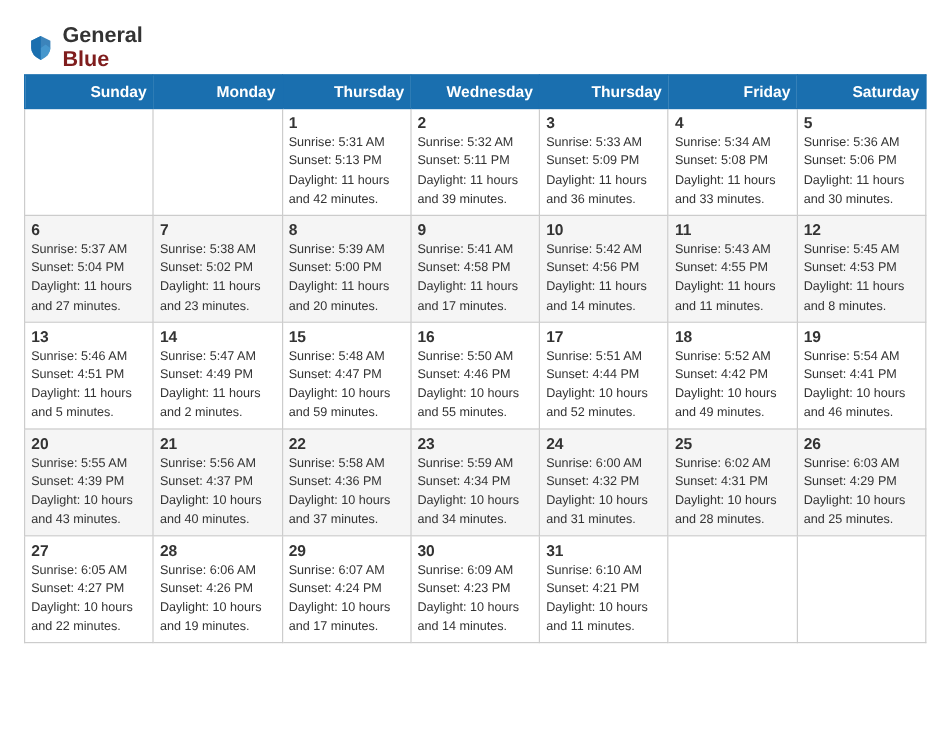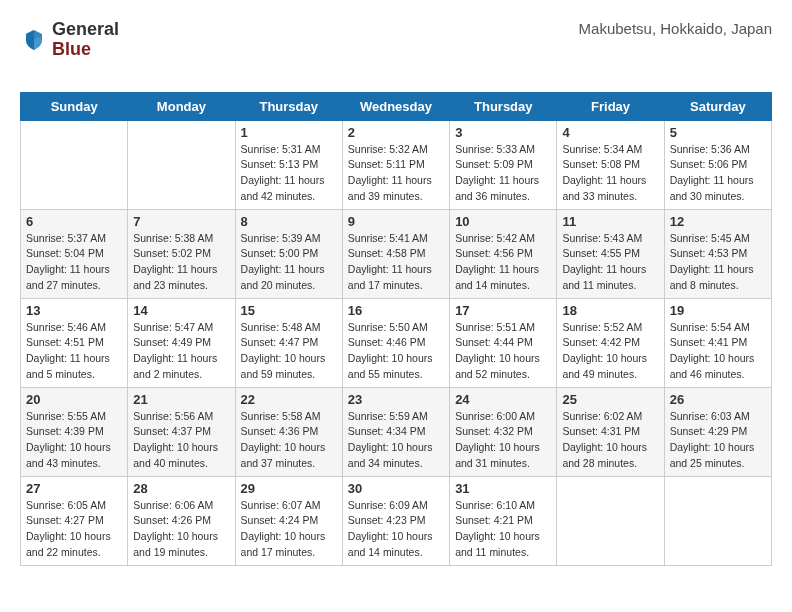--- a/index.html
+++ b/index.html
@@ -7,21 +7,21 @@
       font-family: Arial, sans-serif;
       background: #fff;
       width: 792px;
       min-height: 612px;
       padding: 20px;
     }
     .header {
       display: flex;
       justify-content: space-between;
       align-items: flex-start;
-      margin-bottom: 32px;
+      margin-bottom: 2px;
     }
     .logo {
       display: flex;
       align-items: center;
     }
     .logo-text {
       display: flex;
       flex-direction: column;
       line-height: 1.1;
     }
@@ -54,21 +54,21 @@
     }
     table {
       width: 100%;
       border-collapse: collapse;
       font-size: 11px;
     }
     thead tr th {
       background: #1a6faf;
       color: #fff;
       padding: 6px 5px;
-      text-align: center;
+      text-align: right;
       font-size: 13px;
       font-weight: bold;
       border: 1px solid #1a6faf;
     }
     tbody tr td {
       border: 1px solid #ccc;
       vertical-align: top;
       padding: 4px 5px;
       height: 85px;
       width: 14.28%;
@@ -105,21 +105,20 @@
       <path d="M14 4 L22 8 L22 14 Q22 20 14 24 Q6 20 6 14 L6 8 Z" fill="#1a6faf" opacity="0.85"></path>
       <path d="M14 4 L14 24 Q6 20 6 14 L6 8 Z" fill="#1a6faf"></path>
       <path d="M18 11 L22 14 Q22 20 14 24 L14 14 Z" fill="#4a9fd4" opacity="0.7"></path>
     </svg>
     <div class="logo-text">
       <span class="logo-general">General</span>
       <span class="logo-blue">Blue</span>
     </div>
   </div>
   <div class="title-block">
-    <div class="location">Makubetsu, Hokkaido, Japan</div>
   </div>
 </div>
 
 <table>
   <thead>
     <tr>
     <th>Sunday</th>
         <th>Monday</th>
         <th>Thursday</th>
         <th>Wednesday</th>

